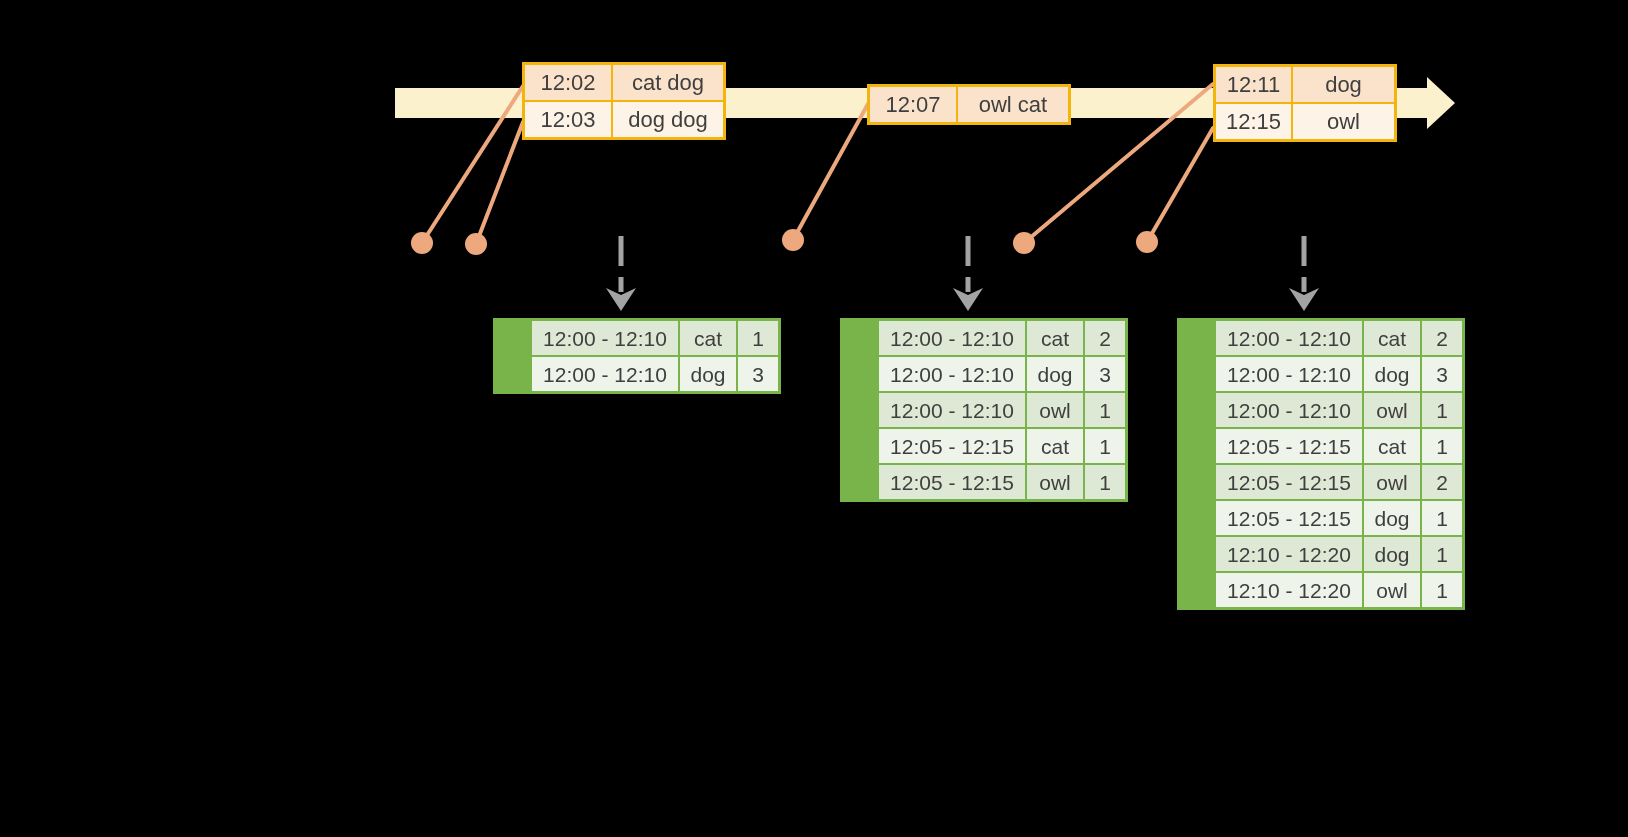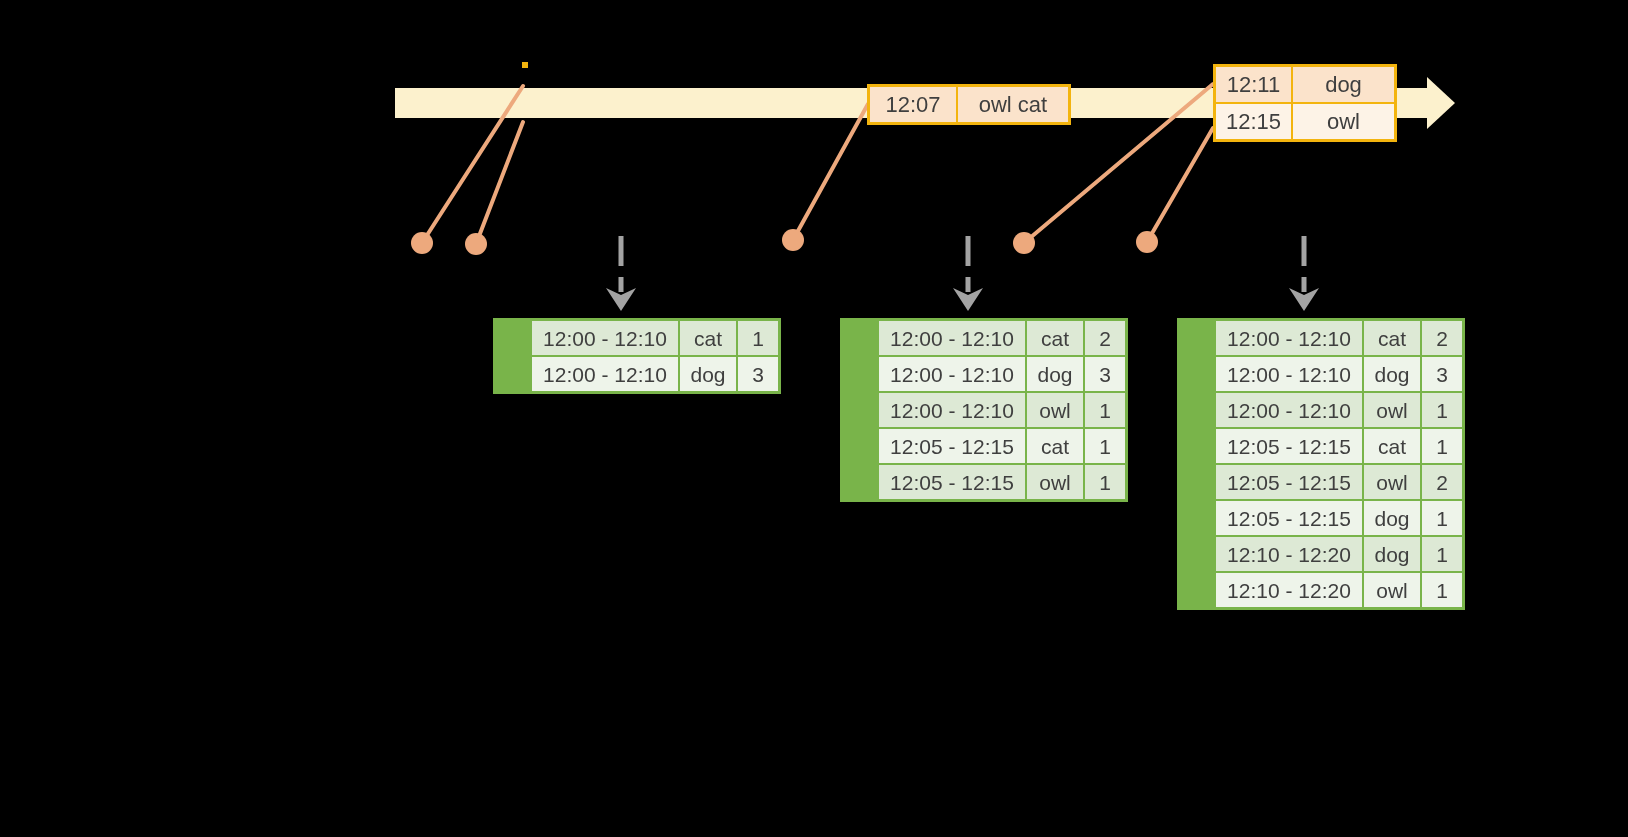--- a/index.html
+++ b/index.html
@@ -79,20 +79,28 @@
       <line class="trigger-line" x1="968" y1="236" x2="968" y2="292" stroke-dasharray="30 11"></line>
       <polygon class="trigger-head" points="953,288 968,311 983,288 968,295"></polygon>
     </g>
     <g>
       <line class="trigger-line" x1="1304" y1="236" x2="1304" y2="292" stroke-dasharray="30 11"></line>
       <polygon class="trigger-head" points="1289,288 1304,311 1319,288 1304,295"></polygon>
     </g>
   </svg>
 
   <div class="dtable etable et1">
+      <div class="trow">
+        <div class="tcell">12:02</div>
+        <div class="tcell">cat dog</div>
+      </div>
+      <div class="trow">
+        <div class="tcell">12:03</div>
+        <div class="tcell">dog dog</div>
+      </div>
     </div>
   <div class="dtable etable et2">
       <div class="trow">
         <div class="tcell">12:07</div>
         <div class="tcell">owl cat</div>
       </div>
     </div>
   <div class="dtable etable et3">
       <div class="trow">
         <div class="tcell">12:11</div>

